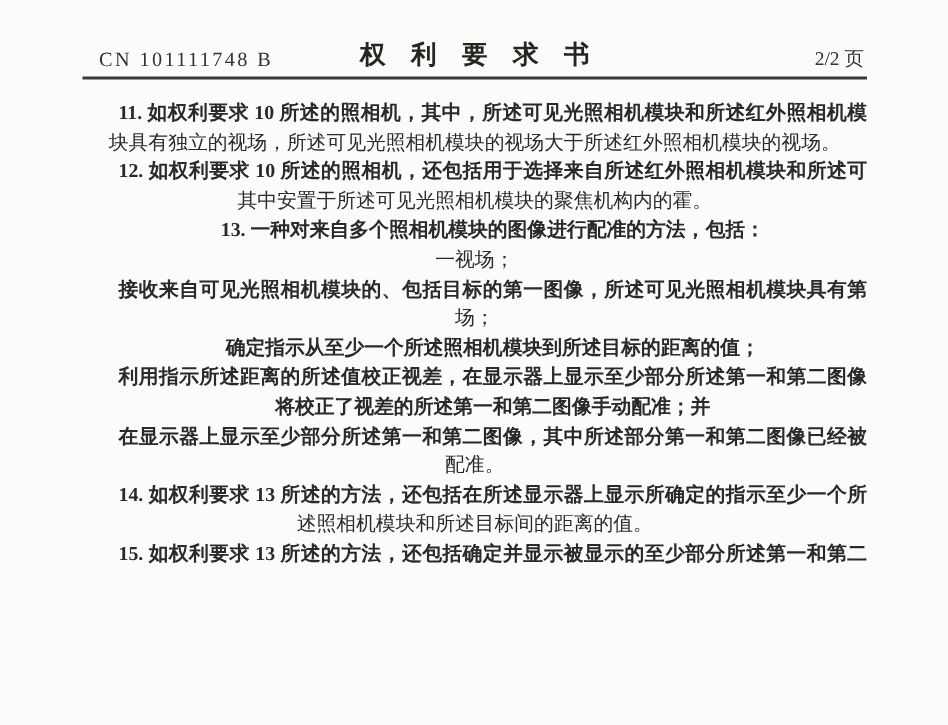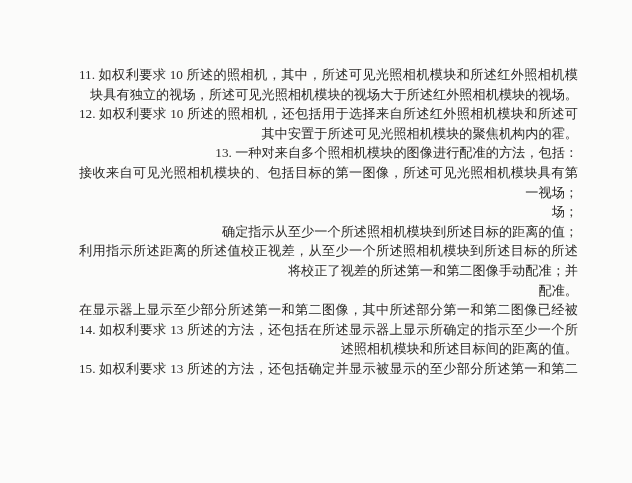--- a/index.html
+++ b/index.html
@@ -62,49 +62,55 @@
     left: 55px;
     top: 65px;
     width: 523px;
     color: #2b2a28;
   }
   .line {
     font-size: 13.2px;
     line-height: 19.6px;
     height: 19.6px;
     overflow: hidden;
-    text-align: right;
+    text-align: center;
     white-space: normal;
   }
   .line.indent {
     padding-left: 24px;
+    font-weight: bold;
   }
   .line.fill {
     text-align: justify;
     text-align-last: justify;
   }
 </style>
 </head>
 <body>
 
 <div class="page">
 
+  <header class="page-header">
+    <span class="doc-number">CN 101111748 B</span>
+    <span class="doc-title">权　利　要　求　书</span>
+    <span class="page-indicator">2/2 页</span>
+  </header>
 
   <main class="claims-body" id="claims-body">
       <div class="line indent fill">11. 如权利要求 10 所述的照相机，其中，所述可见光照相机模块和所述红外照相机模</div>
       <div class="line">块具有独立的视场，所述可见光照相机模块的视场大于所述红外照相机模块的视场。</div>
       <div class="line indent fill">12. 如权利要求 10 所述的照相机，还包括用于选择来自所述红外照相机模块和所述可</div>
       <div class="line">其中安置于所述可见光照相机模块的聚焦机构内的霍。</div>
       <div class="line indent">13. 一种对来自多个照相机模块的图像进行配准的方法，包括：</div>
+      <div class="line">一视场；</div>
       <div class="line indent fill">接收来自可见光照相机模块的、包括目标的第一图像，所述可见光照相机模块具有第</div>
-      <div class="line">一视场；</div>
       <div class="line">场；</div>
       <div class="line indent">确定指示从至少一个所述照相机模块到所述目标的距离的值；</div>
-      <div class="line indent fill">利用指示所述距离的所述值校正视差，从至少一个所述照相机模块到所述目标的所述</div>
+      <div class="line indent fill">利用指示所述距离的所述值校正视差，在显示器上显示至少部分所述第一和第二图像</div>
       <div class="line indent">将校正了视差的所述第一和第二图像手动配准；并</div>
+      <div class="line indent fill">在显示器上显示至少部分所述第一和第二图像，其中所述部分第一和第二图像已经被</div>
       <div class="line">配准。</div>
-      <div class="line indent fill">在显示器上显示至少部分所述第一和第二图像，其中所述部分第一和第二图像已经被</div>
       <div class="line indent fill">14. 如权利要求 13 所述的方法，还包括在所述显示器上显示所确定的指示至少一个所</div>
       <div class="line">述照相机模块和所述目标间的距离的值。</div>
       <div class="line indent fill">15. 如权利要求 13 所述的方法，还包括确定并显示被显示的至少部分所述第一和第二</div>
     </main>
 
 </div>
 
 </body></html>

